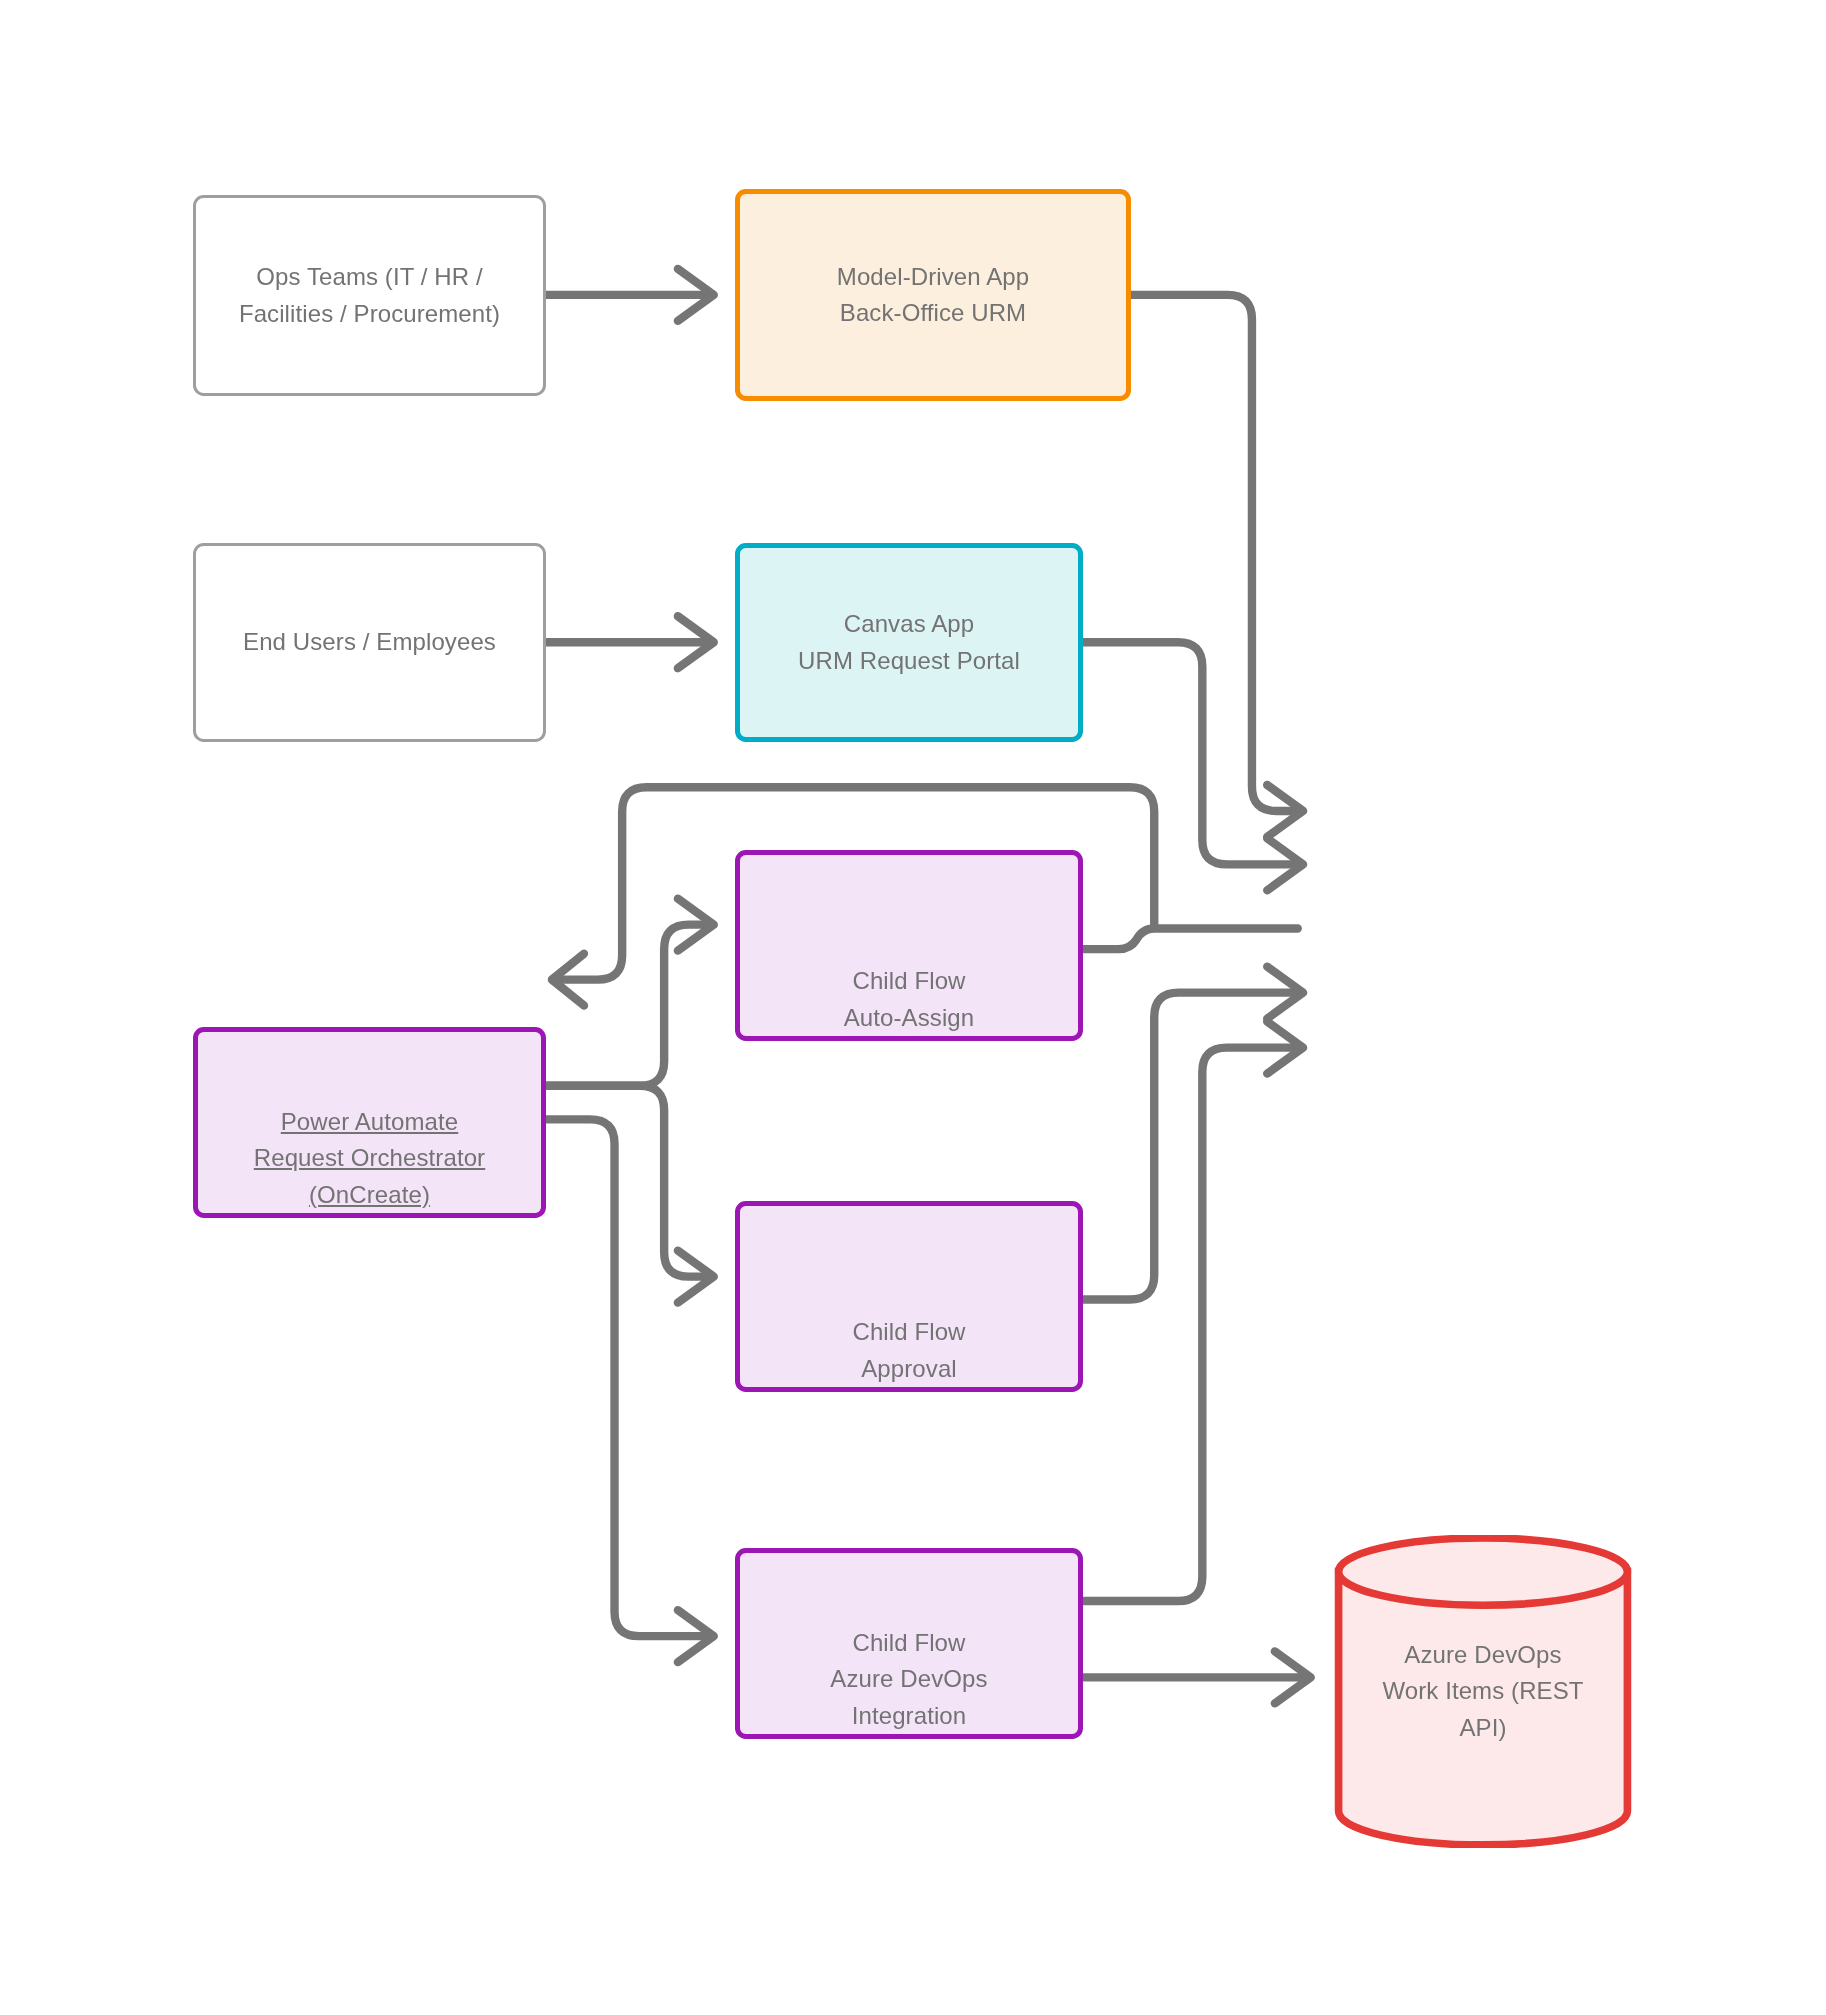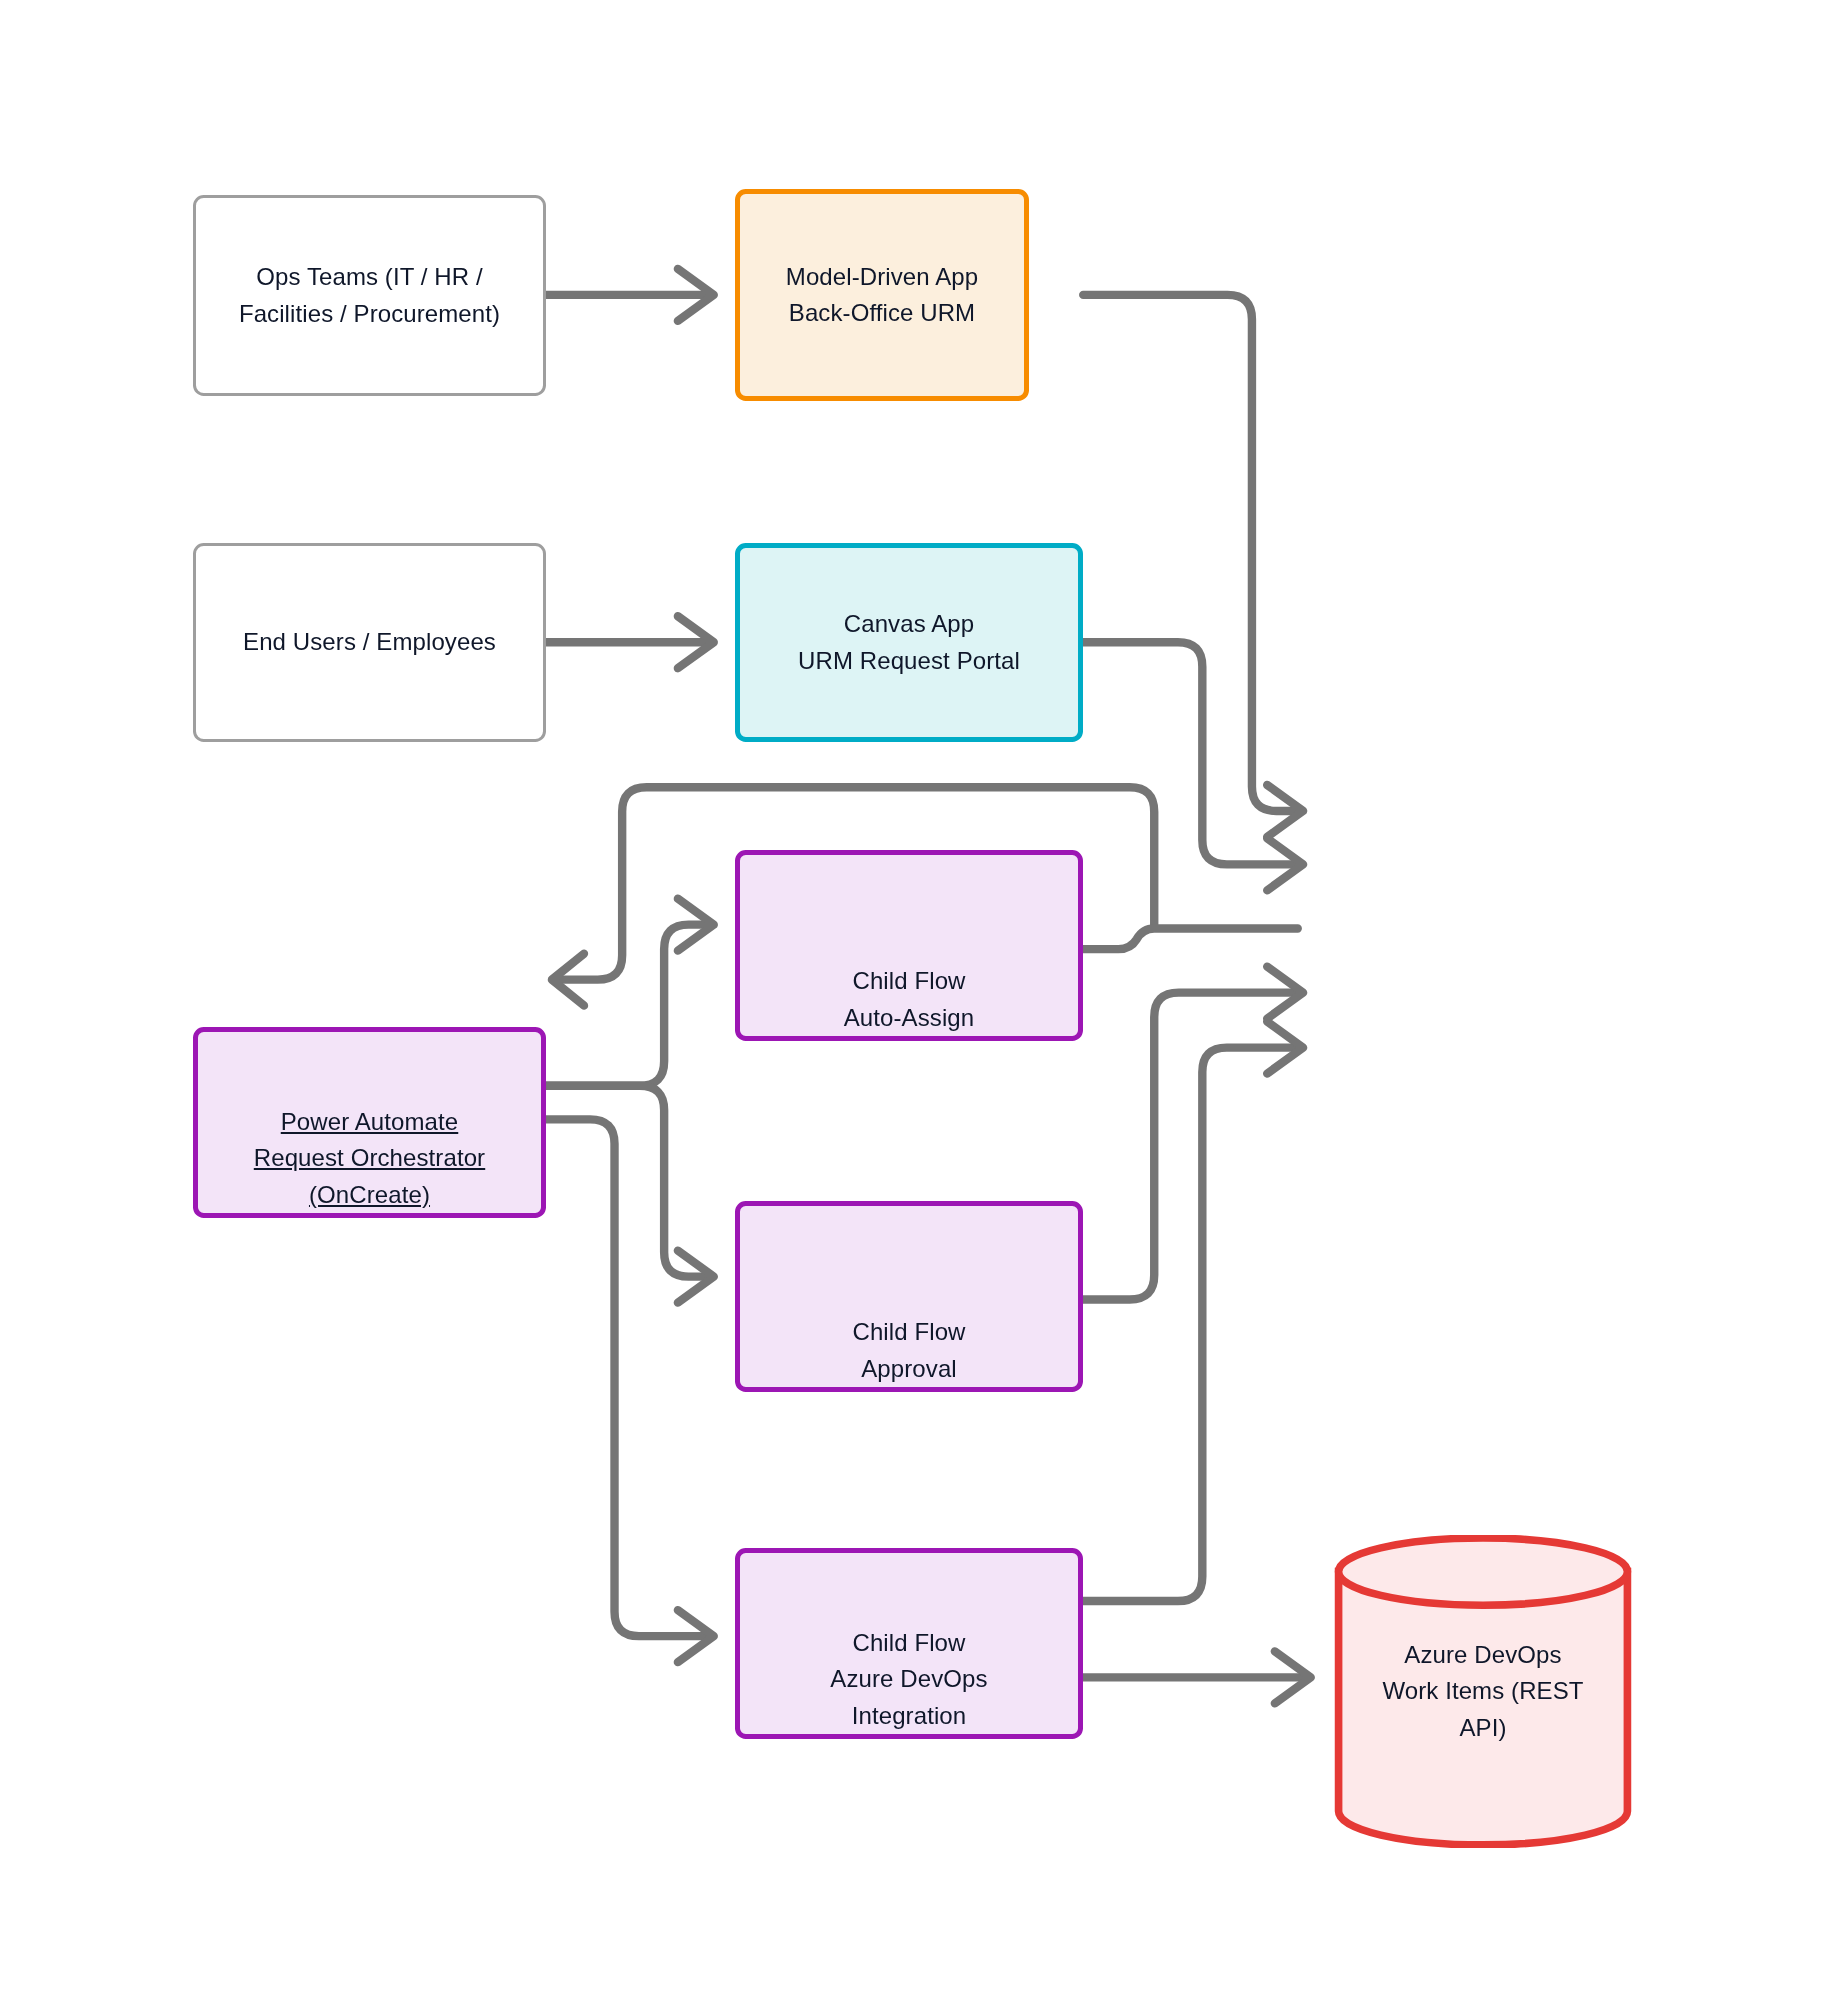--- a/index.html
+++ b/index.html
@@ -26,21 +26,21 @@
     height: 2015px;
     pointer-events: none;
   }
   .node {
     position: absolute;
     box-sizing: border-box;
     display: flex;
     align-items: center;
     justify-content: center;
     text-align: center;
-    color: #0f172a;
+    color: #737373;
     font-size: 24px;
     line-height: 1.52;
     letter-spacing: 0.1px;
     white-space: pre-line;
     z-index: 3;
   }
   .node.box {
     border-radius: 10.7px;
     border-style: solid;
   }
@@ -127,21 +127,21 @@
       <path d="M 1419 2197 L 1712 2197"></path>
       <path d="M 1670 2163 L 1717 2197 L 1670 2231"></path>
     </g>
   </svg>
 
   <div class="node box node-actor" style="left:193px; top:195px; width:353px; height:201px;">
     <span>Ops Teams (IT / HR /
 Facilities / Procurement)</span>
   </div>
 
-  <div class="node box node-mda" style="left:735px; top:189px; width:294px; height:212px;align-items:center;">
+  <div class="node box node-mda" style="left:735px; top:189px; width:396px; height:212px;align-items:center;">
     <span>Model-Driven App
 Back-Office URM</span>
   </div>
 
   <div class="node box node-actor" style="left:193px; top:543px; width:353px; height:199px;">
     <span>End Users / Employees</span>
   </div>
 
   <div class="node box node-canvas" style="left:735px; top:543px; width:348px; height:199px;text-align:center;">
     <span>Canvas App

